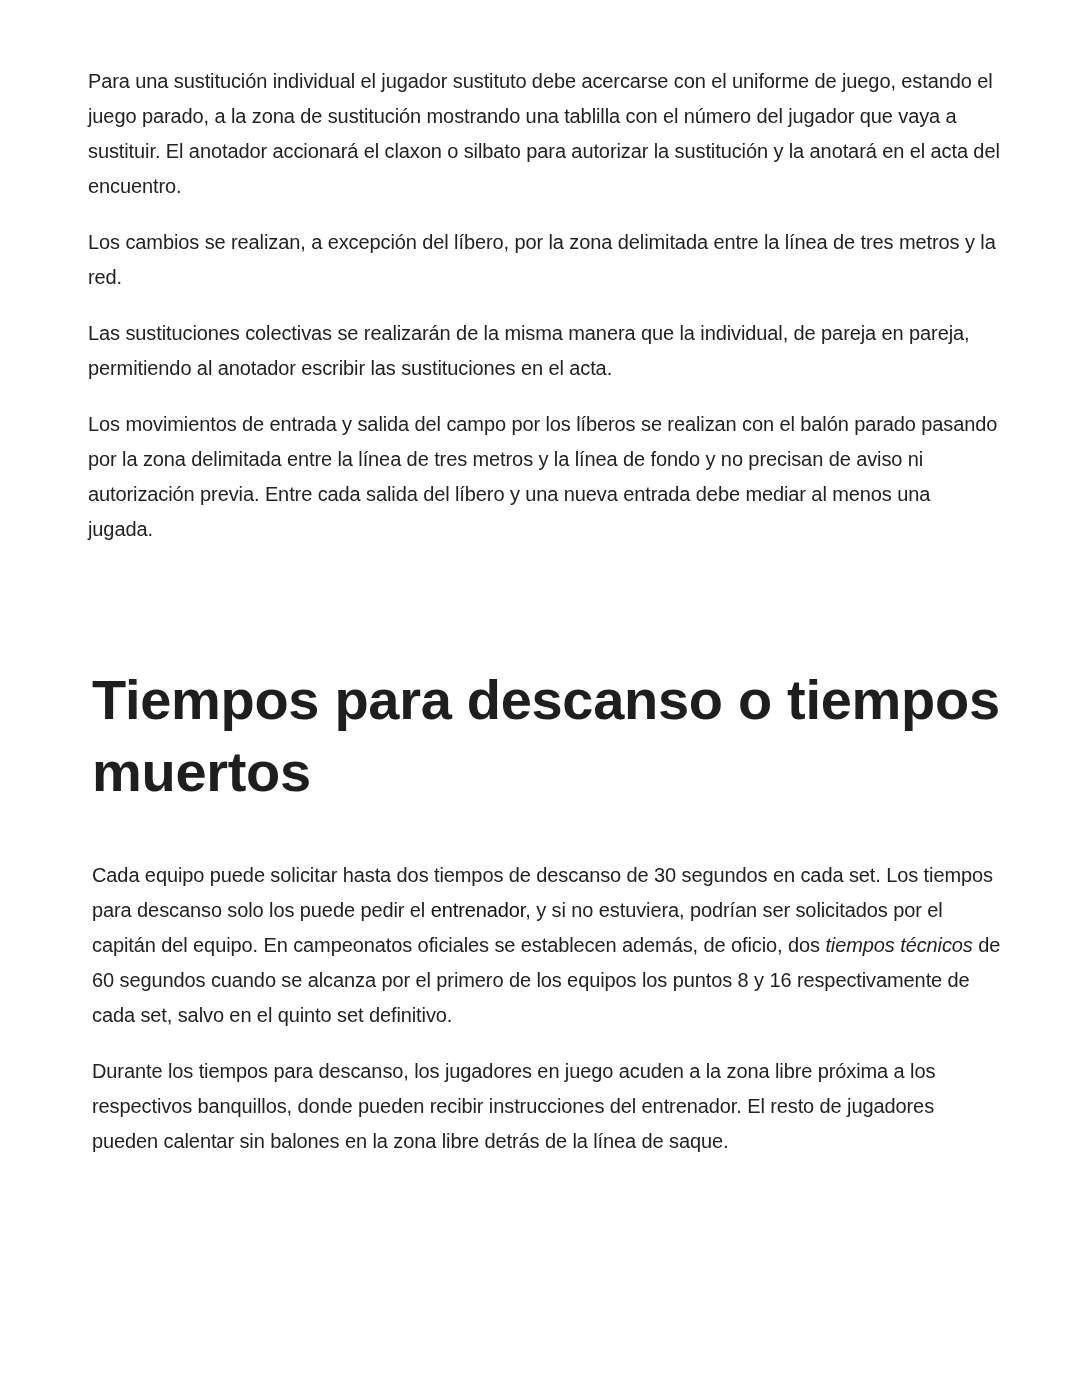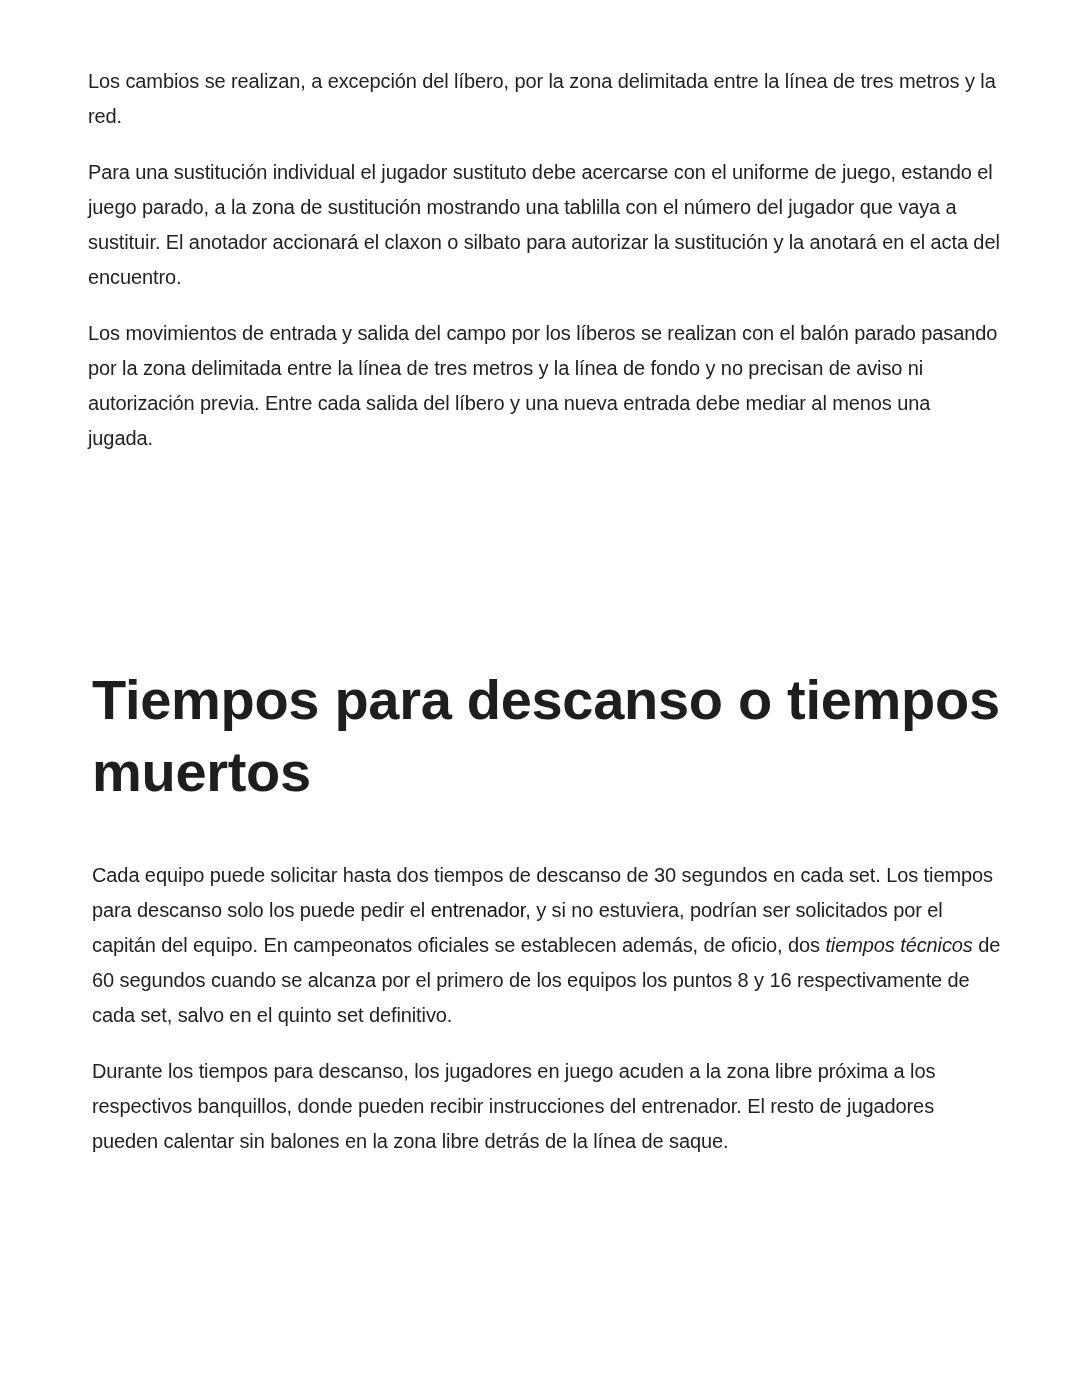--- a/index.html
+++ b/index.html
@@ -50,22 +50,23 @@
       color: #111111;
       text-underline-offset: 3px;
     }
     em { font-style: italic; margin-top: 20px; }
   </style>
 </head>
 <body>
 
 <div class="content">
   <div class="section-1">
+    <p>Para una sustitución individual el jugador sustituto debe acercarse con el uniforme de juego, estando el juego parado, a la zona de sustitución mostrando una tablilla con el número del jugador que vaya a sustituir. El anotador accionará el claxon o silbato para autorizar la sustitución y la anotará en el acta del encuentro.</p>
     <p>Los cambios se realizan, a excepción del líbero, por la zona delimitada entre la línea de tres metros y la red.</p>
-    <p>Para una sustitución individual el jugador sustituto debe acercarse con el uniforme de juego, estando el juego parado, a la zona de sustitución mostrando una tablilla con el número del jugador que vaya a sustituir. El anotador accionará el claxon o silbato para autorizar la sustitución y la anotará en el acta del encuentro.</p>
+    <p>Las sustituciones colectivas se realizarán de la misma manera que la individual, de pareja en pareja, permitiendo al anotador escribir las sustituciones en el acta.</p>
     <p>Los movimientos de entrada y salida del campo por los líberos se realizan con el balón parado pasando por la zona delimitada entre la línea de tres metros y la línea de fondo y no precisan de aviso ni autorización previa. Entre cada salida del líbero y una nueva entrada debe mediar al menos una jugada.</p>
   </div>
 
   <div class="section-2">
     <h2>Tiempos para descanso o tiempos muertos</h2>
     <p><span>Cada equipo puede solicitar hasta dos tiempos de descanso de 30 segundos en cada set. Los tiempos para descanso solo los puede pedir el </span><a class="inline-link">entrenador</a><span>, y si no estuviera, podrían ser solicitados por el capitán del equipo. En campeonatos oficiales se establecen además, de oficio, dos </span><em>tiempos técnicos</em><span> de 60 segundos cuando se alcanza por el primero de los equipos los puntos 8 y 16 respectivamente de cada set, salvo en el quinto set definitivo.</span></p>
     <p>Durante los tiempos para descanso, los jugadores en juego acuden a la zona libre próxima a los respectivos banquillos, donde pueden recibir instrucciones del entrenador. El resto de jugadores pueden calentar sin balones en la zona libre detrás de la línea de saque.</p>
   </div>
 </div>
 

